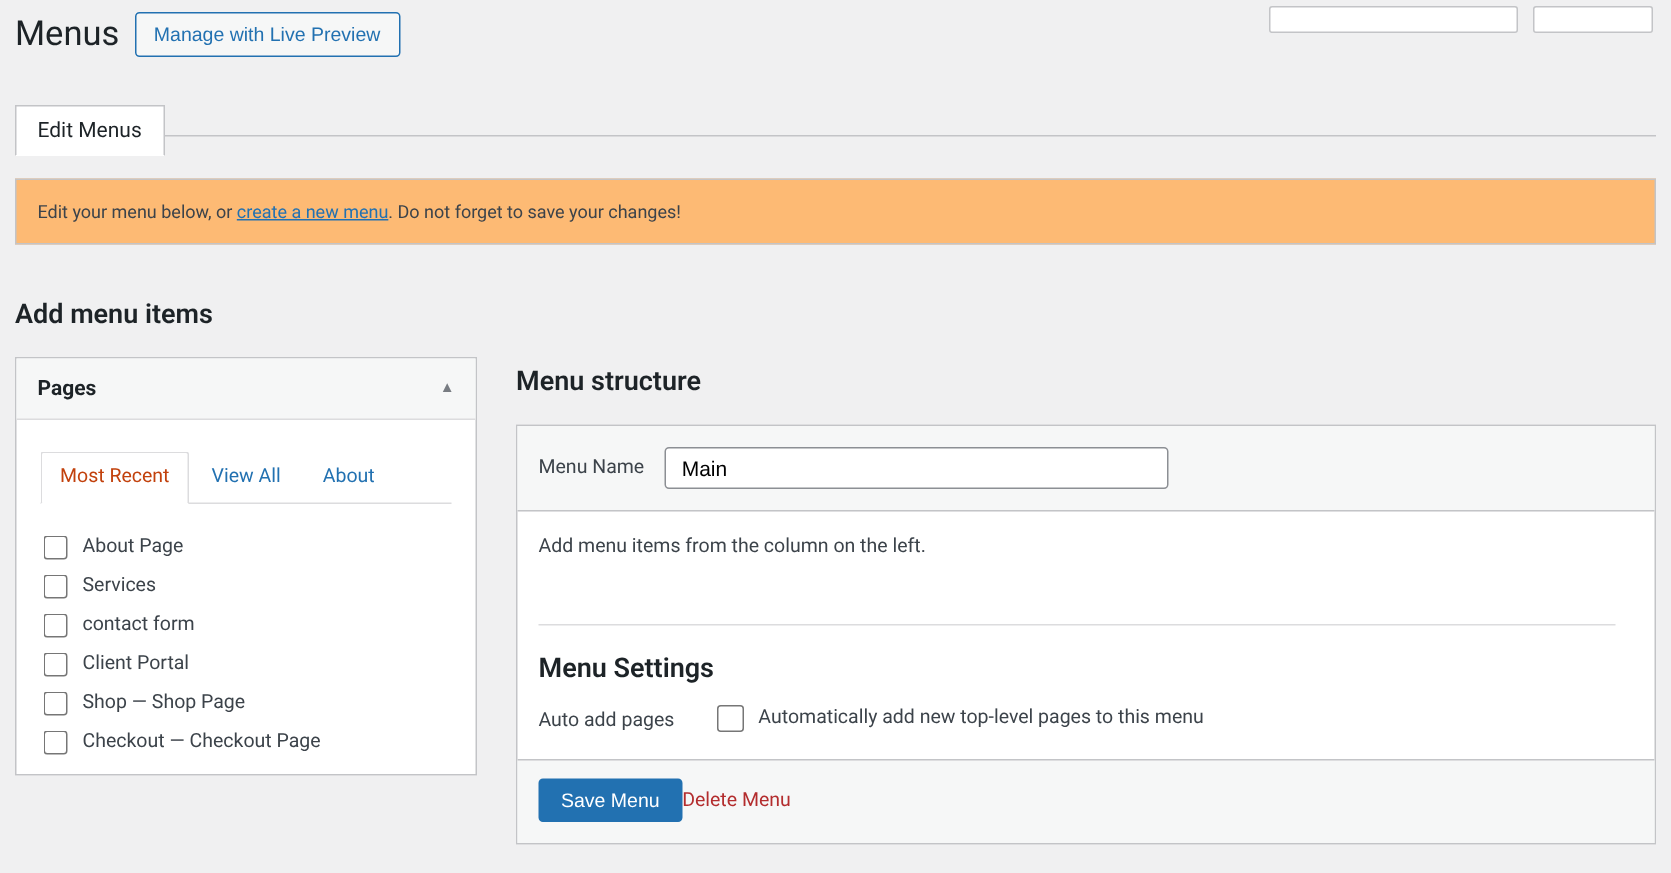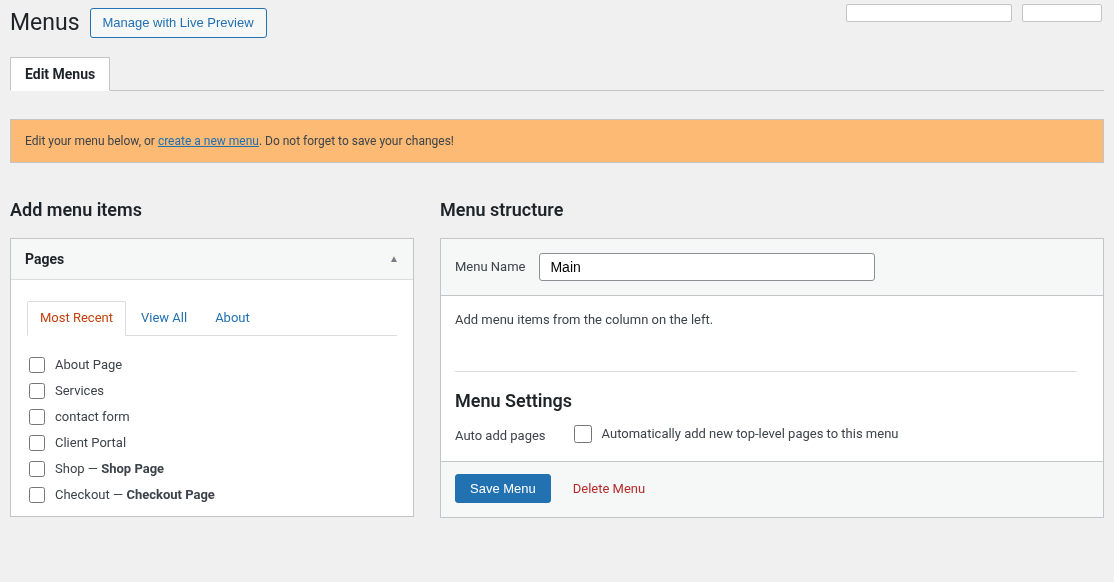--- a/index.html
+++ b/index.html
@@ -40,46 +40,46 @@
     border-bottom: 1px solid #c3c4c7;
     margin-top: 18px;
   }
   .tab {
     display: inline-block;
     background: #f0f0f1;
     border: 1px solid #c3c4c7;
     border-bottom: none;
     padding: 8px 14px;
     font-size: 14px;
-    font-weight: 700;
+    font-weight: 400;
     color: #1d2327;
     position: relative;
-    top: 1px;
+    top: 14px;
     background:#fff;
   }
   .tab.active{ border-bottom:1px solid #fff; }
 
   .notice {
     background: #fdba74;
     border: 1px solid #c3c4c7;
     padding: 14px 14px;
     margin-top: 28px;
     font-size: 12px;
     color: #3c434a;
   }
   .notice a { color: #2271b1; text-decoration: underline; }
 
   .columns {
     display: flex;
     gap: 26px;
     margin-top: 36px;
   }
 
-  .col-left { width: 404px; flex-shrink:0; }
-  .col-right { flex: 1; }
+  .col-left { width: 308px; flex-shrink:0; }
+  .col-right { flex: 1; margin-top: 45px; }
 
   h2.section-title {
     font-size: 18px;
     font-weight: 600;
     margin-bottom: 18px;
     color:#1d2327;
   }
 
   
   .accordion {
@@ -132,21 +132,21 @@
     align-items: center;
     gap: 10px;
     padding: 5px 2px;
     font-size: 13px;
     color: #3c434a;
   }
   .page-list input[type=checkbox]{
     width:16px; height:16px; border:1px solid #8c8f94; border-radius:3px;
   }
   .page-list li .pg-label { }
-  .page-list li .pg-label .suffix{ font-weight:700; }
+  .page-list li .pg-label .suffix{ font-weight:400; }
   .dash { color:#3c434a; }
 
   
   .structure-panel {
     border: 1px solid #c3c4c7;
     background:#fff;
   }
   .structure-header {
     background: #f6f7f7;
     border-bottom: 1px solid #c3c4c7;
@@ -172,21 +172,21 @@
   h3.settings-title{ font-size:18px; font-weight:600; margin-bottom:14px; }
   .settings-row{ display:flex; align-items:flex-end; gap:28px; font-size:13px; color:#3c434a; }
   .settings-row .check-wrap{ display:flex; align-items:center; gap:10px; }
   .settings-row input[type=checkbox]{ width:18px; height:18px; border:1px solid #8c8f94; border-radius:4px; }
 
   .structure-footer{
     border-top:1px solid #c3c4c7;
     background:#f6f7f7;
     padding:12px 14px 14px 14px;
     margin-top:18px;
-    display:flex; align-items:center; gap:22px;
+    display:flex; align-items:center; 
   }
   .btn-primary{
     background:#2271b1; color:#fff; border:1px solid #2271b1;
     padding:6px 14px; border-radius:3px; font-size:13px; cursor:pointer;
   }
   .link-danger{ color:#b32d2e; font-size:13px; cursor:pointer; }
 
   .top-right-buttons{ position:absolute; top:4px; right:12px; display:flex; gap:10px; }
   .ghost-box{ width:166px; height:18px; background:#fff; border:1px solid #c3c4c7; border-radius:2px; }
   .ghost-box.small{ width:80px; }

